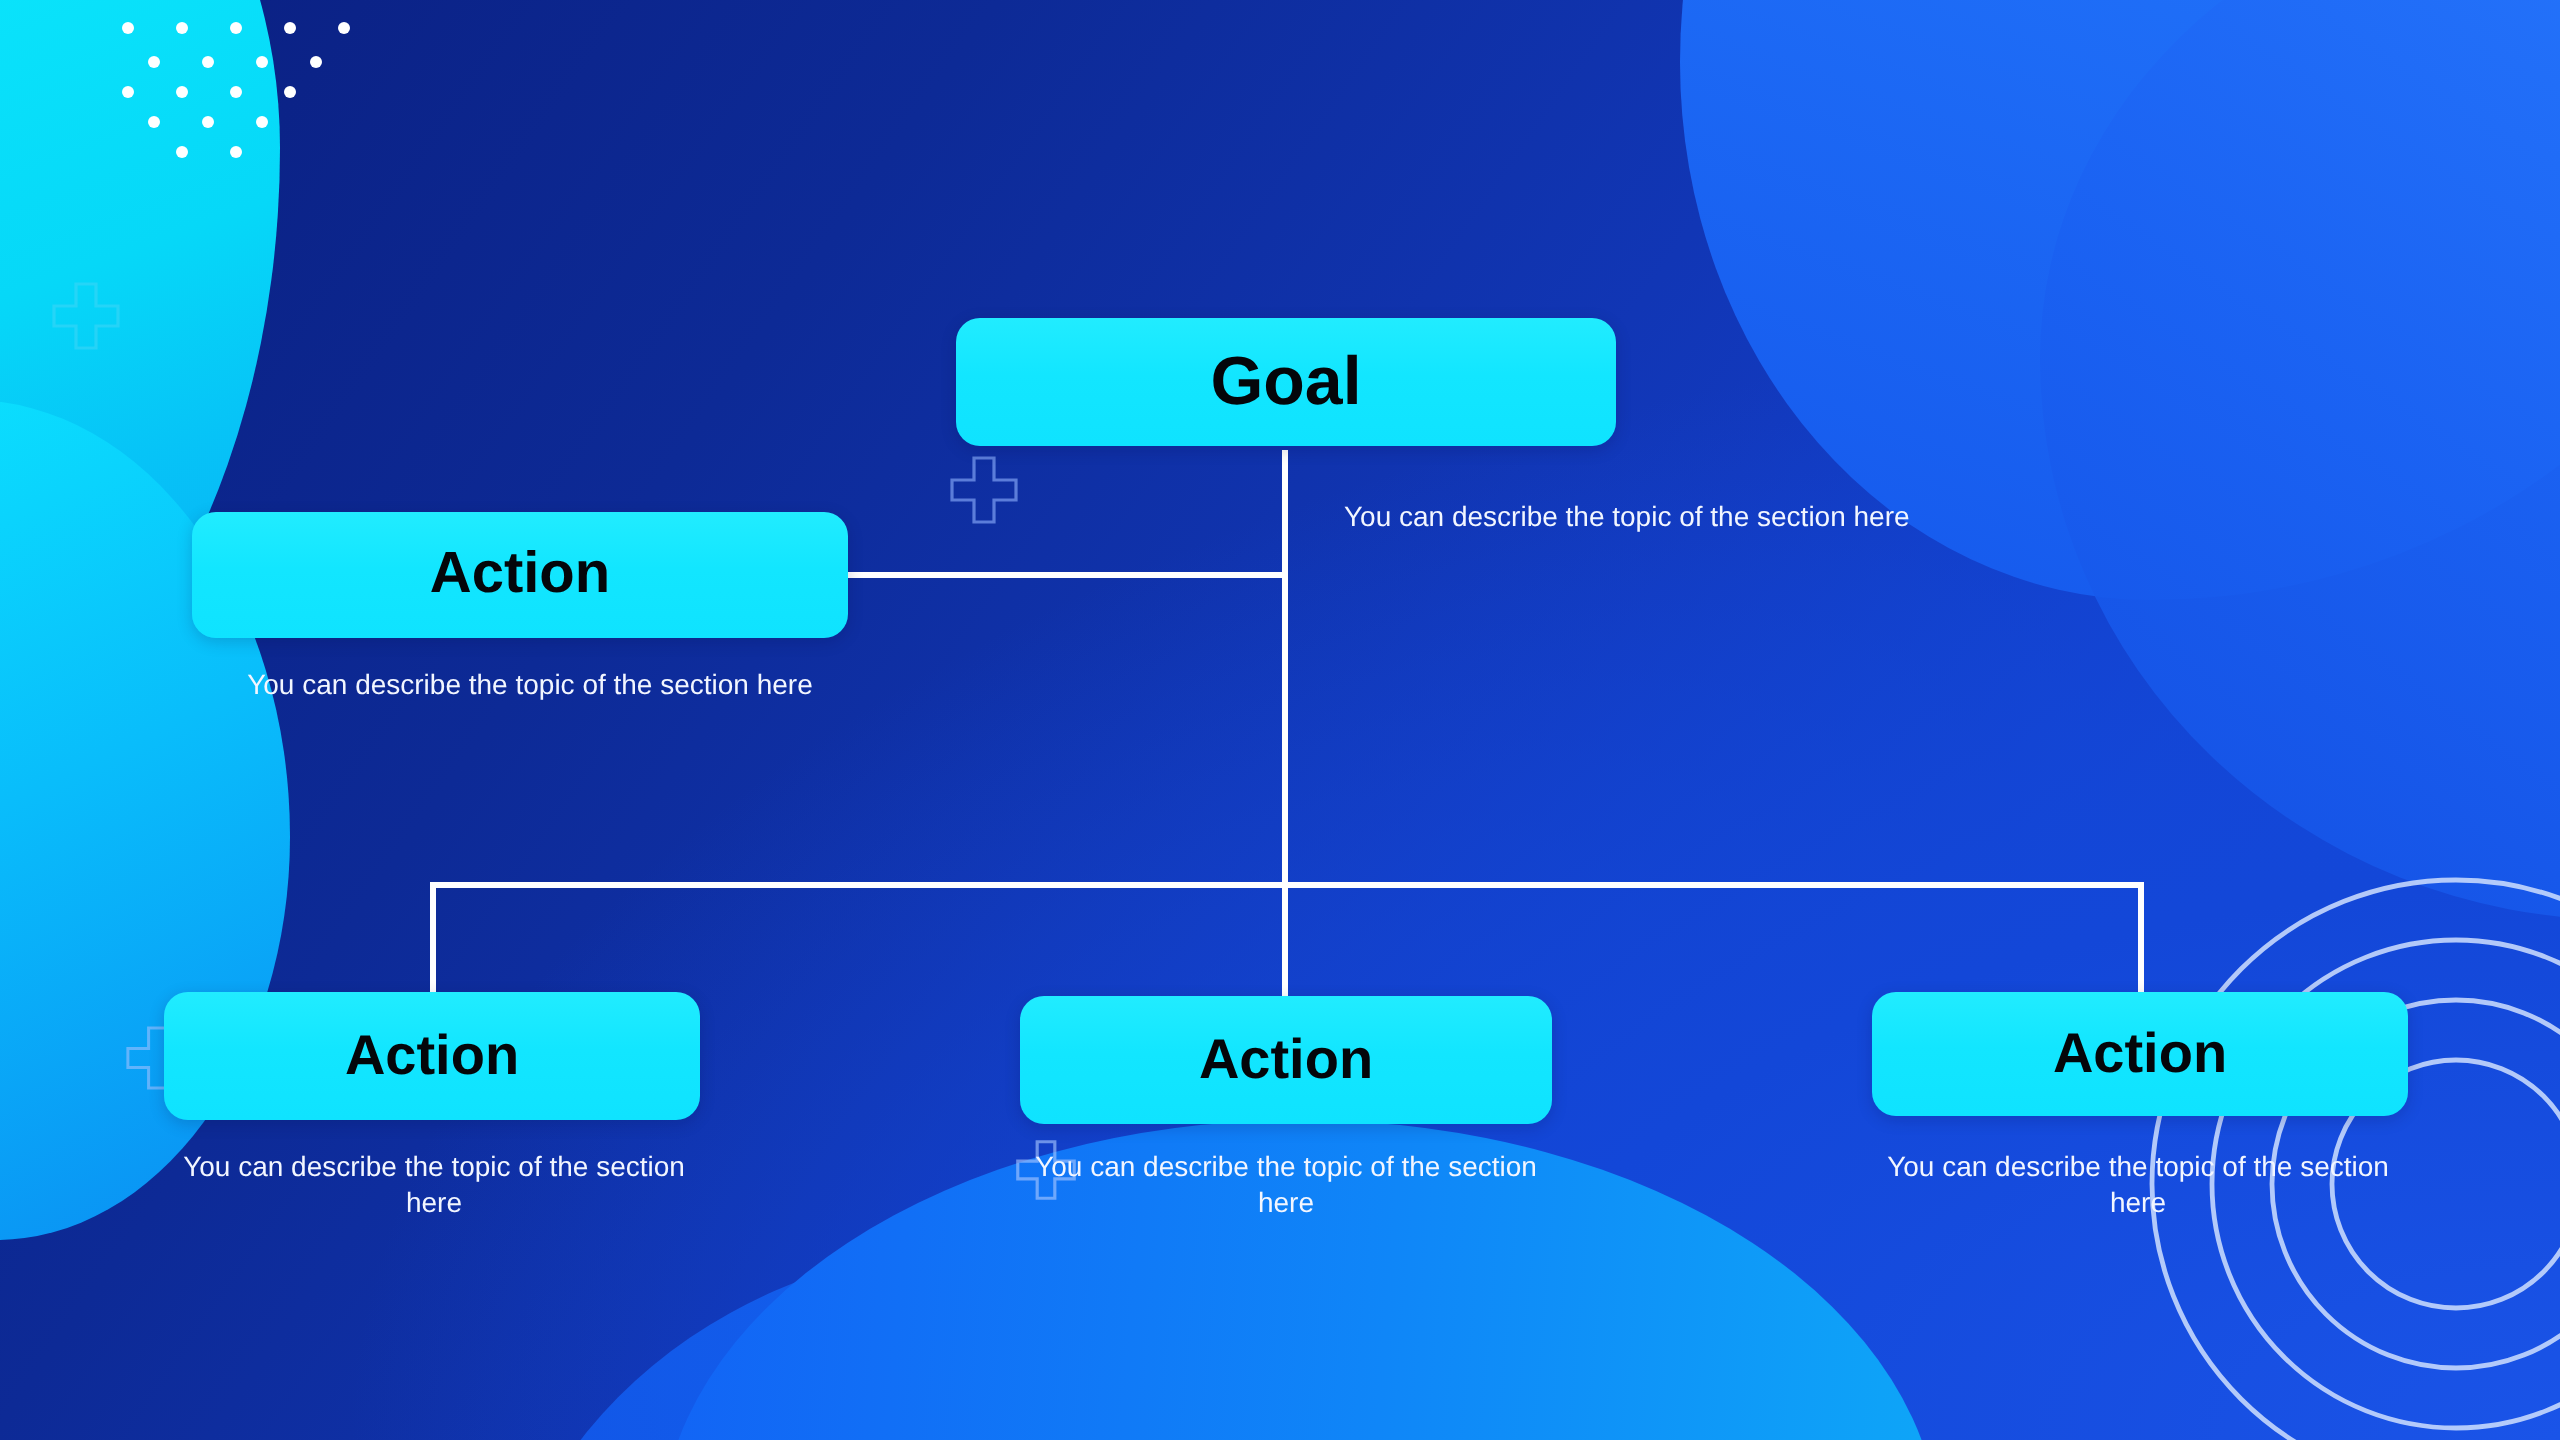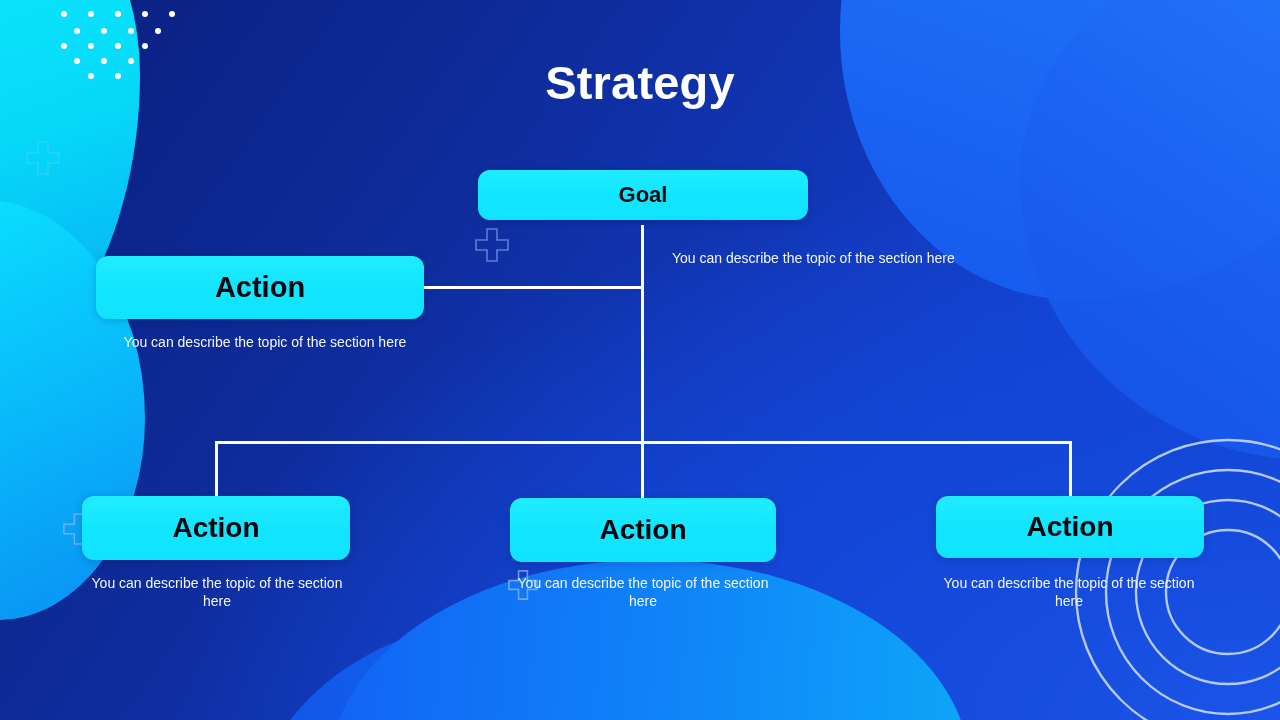--- a/index.html
+++ b/index.html
@@ -84,21 +84,21 @@
 
   .node{
     position:absolute;
     background:linear-gradient(180deg,#21ecff 0%,#12e6ff 45%,#0fe3ff 100%);
     border-radius:12px;
     color:#04060a;
     font-weight:700;
     display:flex; align-items:center; justify-content:center;
     box-shadow:0 2px 8px rgba(0,10,60,.18);
   }
-  .node.goal{ left:478px; top:170px; width:330px; height:50px; font-size:22px; }
+  .node.goal{ left:478px; top:159px; width:330px; height:64px; font-size:34px; }
   .node.act-left{ left:96px; top:256px; width:328px; height:63px; font-size:29px; }
   .node.act-b1{ left:82px; top:496px; width:268px; height:64px; font-size:28px; }
   .node.act-b2{ left:510px; top:498px; width:266px; height:64px; font-size:28px; }
   .node.act-b3{ left:936px; top:496px; width:268px; height:62px; font-size:28px; }
 
   .desc{
     position:absolute;
     color:#f2f6ff;
     font-size:14px;
     line-height:1.31;
@@ -186,21 +186,20 @@
         <g fill="none" stroke="#cfe0ff" stroke-width="2.4" opacity=".85">
           <circle cx="170" cy="170" r="62"></circle>
           <circle cx="170" cy="170" r="92"></circle>
           <circle cx="170" cy="170" r="122"></circle>
           <circle cx="170" cy="170" r="152"></circle>
         </g>
       </svg>
     </div>
   </div>
 
-  <div class="title">Strategy</div>
 
   <div class="conn v-goal"></div>
   <div class="conn h-left"></div>
   <div class="conn h-bottom"></div>
   <div class="conn v-b1"></div>
   <div class="conn v-b2"></div>
   <div class="conn v-b3"></div>
 
   <div class="node goal">
     <span>Goal</span>

